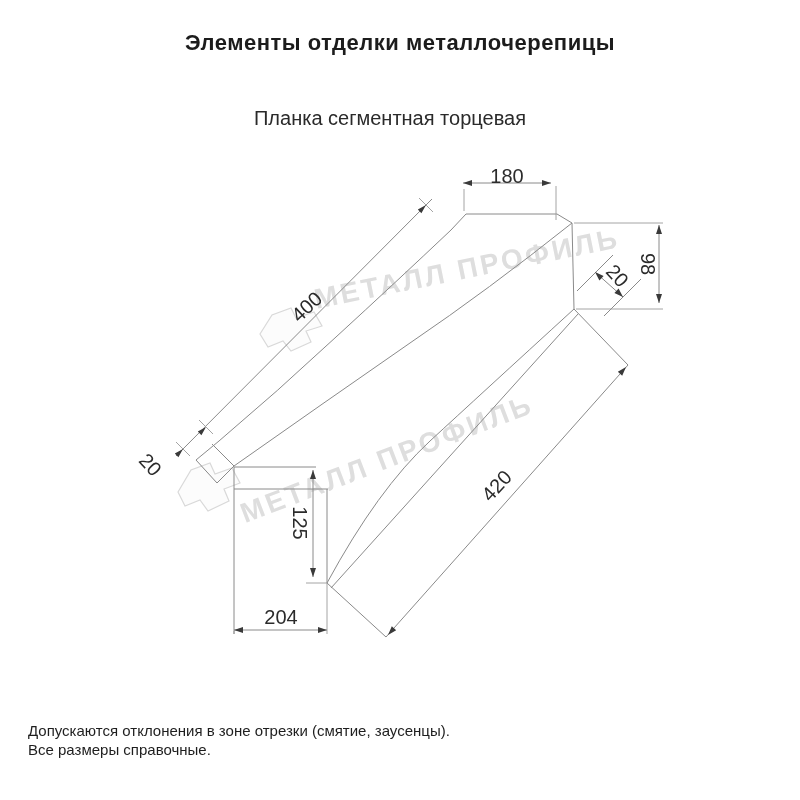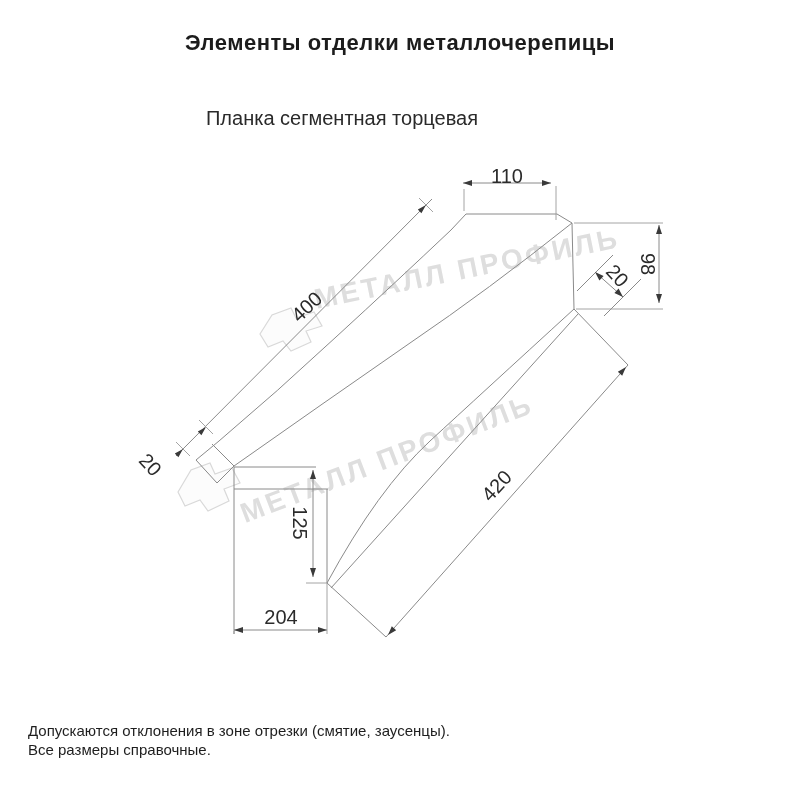--- a/index.html
+++ b/index.html
@@ -1,21 +1,21 @@
 <!DOCTYPE html>
 <html><head>
 <meta charset="utf-8">
 <style>
   html,body{margin:0;padding:0;width:800px;height:800px;background:#ffffff;overflow:hidden;
     font-family:"Liberation Sans", sans-serif;}
   .stage{position:relative;width:800px;height:800px;}
   .page-title{position:absolute;top:30px;left:0;width:800px;text-align:center;
     font-size:22px;font-weight:bold;color:#1c1c1c;letter-spacing:0.5px;}
   .subtitle{position:absolute;top:106px;left:0;width:684px;text-align:center;
-    font-size:20px;color:#2a2a2a;line-height:25px;}
+    font-size:20px;color:#2a2a2a;line-height:25px;padding-left:48px;}
   .watermark{position:absolute;color:#dedede;font-size:28px;font-weight:600;
     letter-spacing:3px;white-space:nowrap;transform-origin:center;z-index:1;}
   .wm1{left:467px;top:269px;transform:translate(-50%,-50%) rotate(-11.5deg);}
   .wm2{left:387px;top:459px;transform:translate(-50%,-50%) rotate(-21deg);}
   svg.drawing{position:absolute;left:0;top:0;z-index:2;}
   .dim{position:absolute;font-size:20px;color:#2b2b2b;white-space:nowrap;z-index:3;
     transform-origin:center;}
   .d110{left:507px;top:176px;transform:translate(-50%,-50%);}
   .d98 {left:647px;top:264px;transform:translate(-50%,-50%) rotate(90deg);}
   .d20r{left:617px;top:276px;transform:translate(-50%,-50%) rotate(47deg);}
@@ -108,21 +108,21 @@
       <path class="ln" d="M234,630 H327"></path>
       <path class="ext" d="M327,583 V634 M234,631 V634"></path>
       <path class="ah" d="M234,630 l9,-3 v6 Z M327,630 l-9,-3 v6 Z"></path>
     </g>
 
     <g>
       <path class="ah" d="M388,635 L396.2,630.3 L391.8,626.3 Z M626,367 L622.2,375.7 L617.8,371.7 Z"></path>
     </g>
   </svg>
 
-  <div class="dim d110">110</div>
+  <div class="dim d110">180</div>
   <div class="dim d98">98</div>
   <div class="dim d20r">20</div>
   <div class="dim d400">400</div>
   <div class="dim d20l">20</div>
   <div class="dim d125">125</div>
   <div class="dim d115">204</div>
   <div class="dim d420">420</div>
 
   <div class="footer f1">Все размеры справочные.</div>
   <div class="footer f2">Допускаются отклонения в зоне отрезки (смятие, заусенцы).</div>

